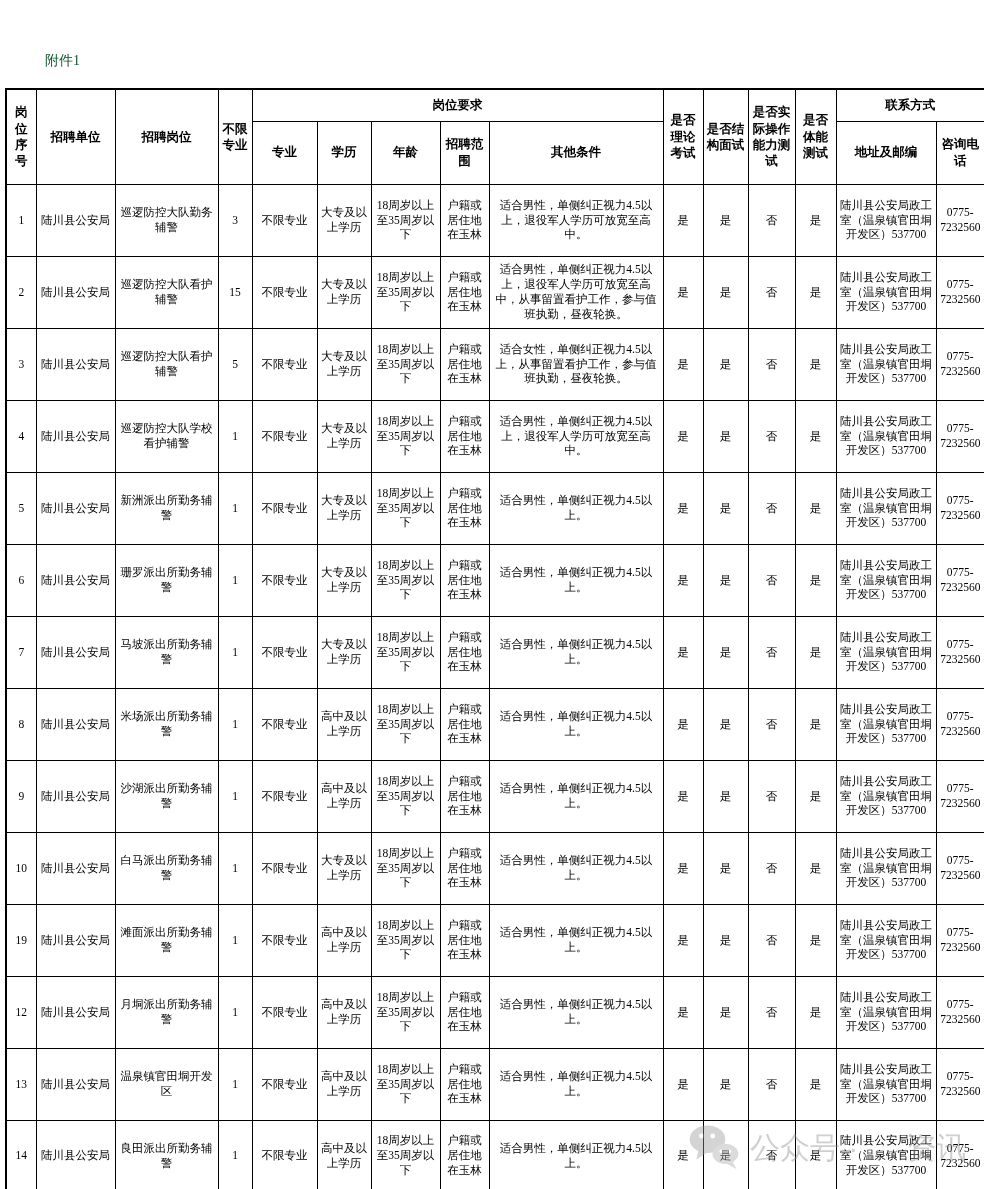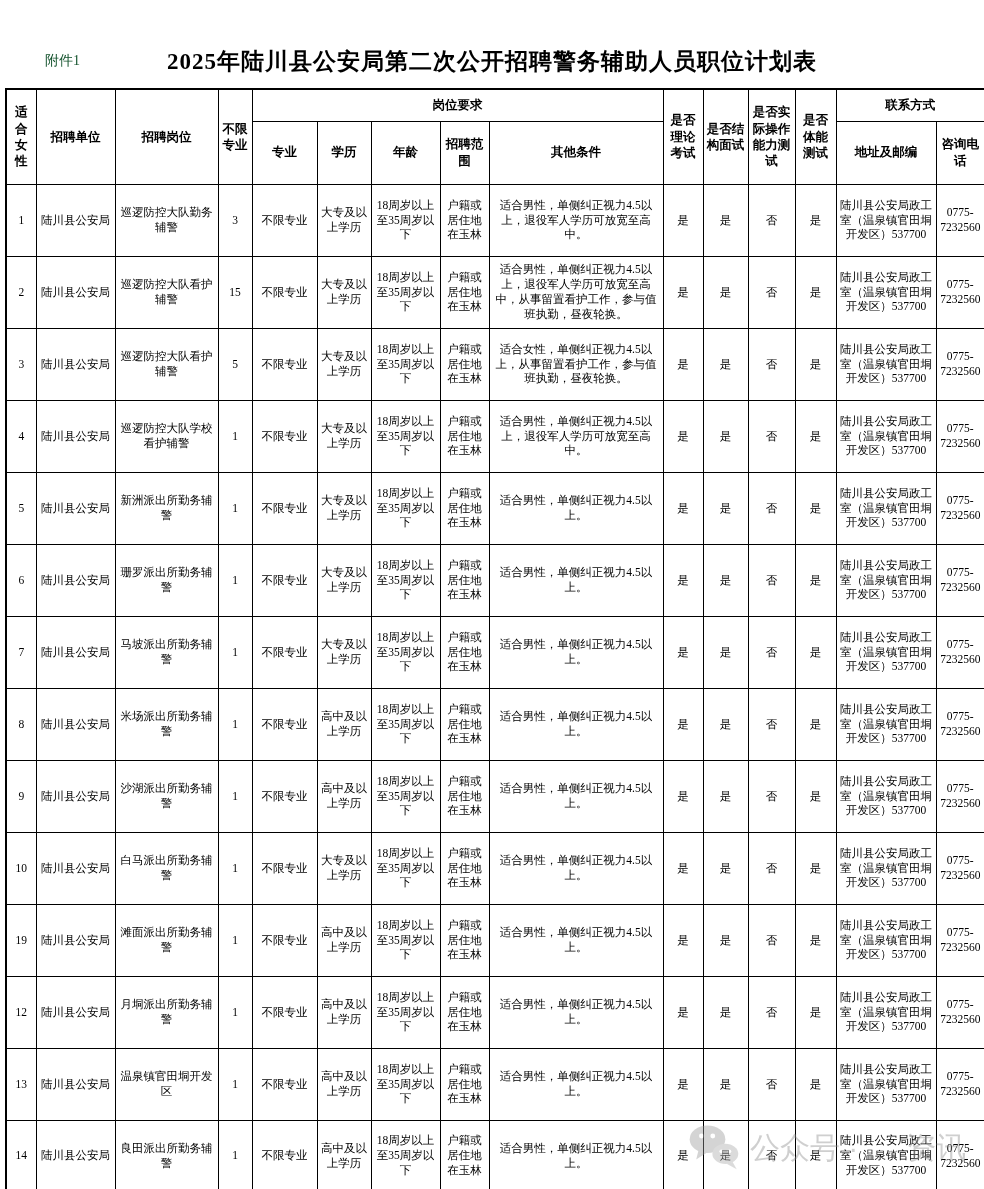--- a/index.html
+++ b/index.html
@@ -83,21 +83,20 @@
     margin-left: 38px;
   }
 </style>
 </head>
 <body>
 
 <div class="page">
 
   <div class="attachment-label">附件1</div>
 
-  <div class="page-title">2025年陆川县公安局第二次公开招聘警务辅助人员职位计划表</div>
 
   <table class="positions">
     <colgroup>
       <col style="width:30px">
         <col style="width:79px">
         <col style="width:103px">
         <col style="width:34px">
       <col style="width:65px">
         <col style="width:54px">
         <col style="width:69px">
@@ -105,21 +104,21 @@
       <col style="width:174px">
         <col style="width:40px">
         <col style="width:45px">
         <col style="width:47px">
       <col style="width:41px">
         <col style="width:100px">
         <col style="width:49px">
     </colgroup>
     <thead>
       <tr class="header-row-1">
-        <th rowspan="2">适合女性</th>
+        <th rowspan="2">岗位序号</th>
         <th rowspan="2">招聘单位</th>
         <th rowspan="2">招聘岗位</th>
         <th rowspan="2">不限专业</th>
         <th colspan="5">岗位要求</th>
         <th rowspan="2">是否理论考试</th>
         <th rowspan="2">是否结构面试</th>
         <th rowspan="2">是否实际操作能力测试</th>
         <th rowspan="2">是否体能测试</th>
         <th colspan="2">联系方式</th>
       </tr>

